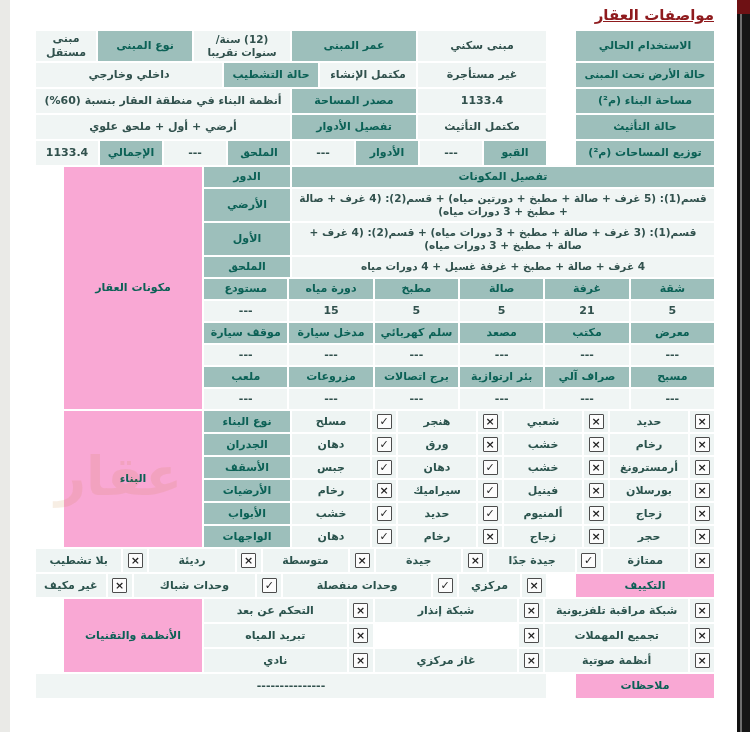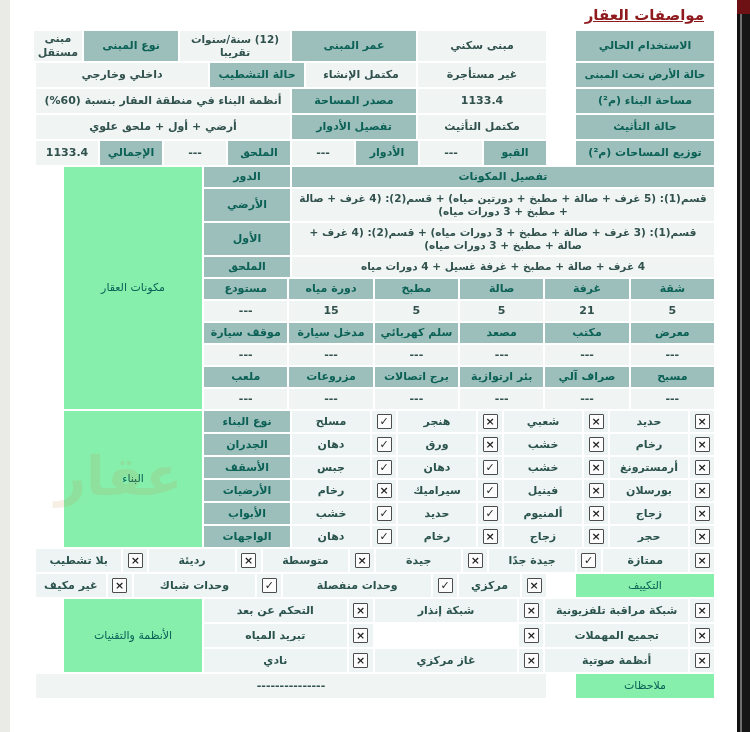--- a/index.html
+++ b/index.html
@@ -6,33 +6,33 @@
   body{width:750px;height:732px;position:relative;background:#ffffff;
        font-family:"DejaVu Sans",sans-serif;overflow:hidden;}
   .strip-left{position:absolute;left:0;top:0;width:10px;height:732px;background:#eaeae7;}
   .strip-right{position:absolute;right:0;top:0;width:13px;height:732px;
        background:linear-gradient(to right,#111 0 3px,#6f6f6f 3px 5px,#161616 5px 13px);}
   .corner-red{position:absolute;right:0;top:0;width:13px;height:14px;background:#6e1114;z-index:3;}
   .watermark{position:absolute;left:55px;top:445px;font-size:54px;font-weight:bold;
        color:#c87f3a;opacity:0.13;z-index:2;pointer-events:none;}
   .content{position:absolute;top:6px;right:36px;left:36px;direction:rtl;z-index:1;}
   .title{color:#8f1b1e;font-weight:bold;font-size:15px;text-decoration:underline;
-       text-align:right;margin:0 10px 7px 0;}
+       text-align:right;margin:0 0 7px 0;}
   .table{display:flex;flex-direction:column;gap:2px;font-size:11px;}
   .row{display:flex;gap:2px;}
   .c{display:flex;align-items:center;justify-content:center;text-align:center;
      padding:1px 4px;min-height:20px;box-sizing:border-box;line-height:1.25;}
   .hd{background:#9dbfbb;color:#0b6156;font-weight:bold;}
   .vl{background:#f0f5f4;color:#31514d;font-weight:bold;}
-  .grp{background:#86efac;color:#0b6156;font-weight:normal;}
+  .grp{background:#f9a8d4;color:#0b6156;font-weight:bold;}
   .lt{background:#eef4f3;color:#2b534d;font-weight:bold;}
   .w-g{width:138px;flex:none;margin-left:28px;}
   .w-v1{width:128px;flex:none;}
   .w-l2{width:124px;flex:none;}
-  .w-v2{width:110px;flex:none;}
+  .w-v2{width:96px;flex:none;}
   .w-l3{width:94px;flex:none;}
   .fx{flex:1;}
   .w-sub{width:86px;flex:none;}
   .section{display:flex;gap:2px;}
   .sec-body{flex:1;display:flex;flex-direction:column;gap:2px;}
   .pair{display:flex;gap:2px;flex:1;}
   .cbcell{width:24px;flex:none;}
   .cb{width:13px;height:13px;border:1.5px solid #4c4c4c;background:#fcfcfc;border-radius:1px;
       display:flex;align-items:center;justify-content:center;font-size:11px;line-height:1;
       color:#1f1f1f;font-weight:bold;}

